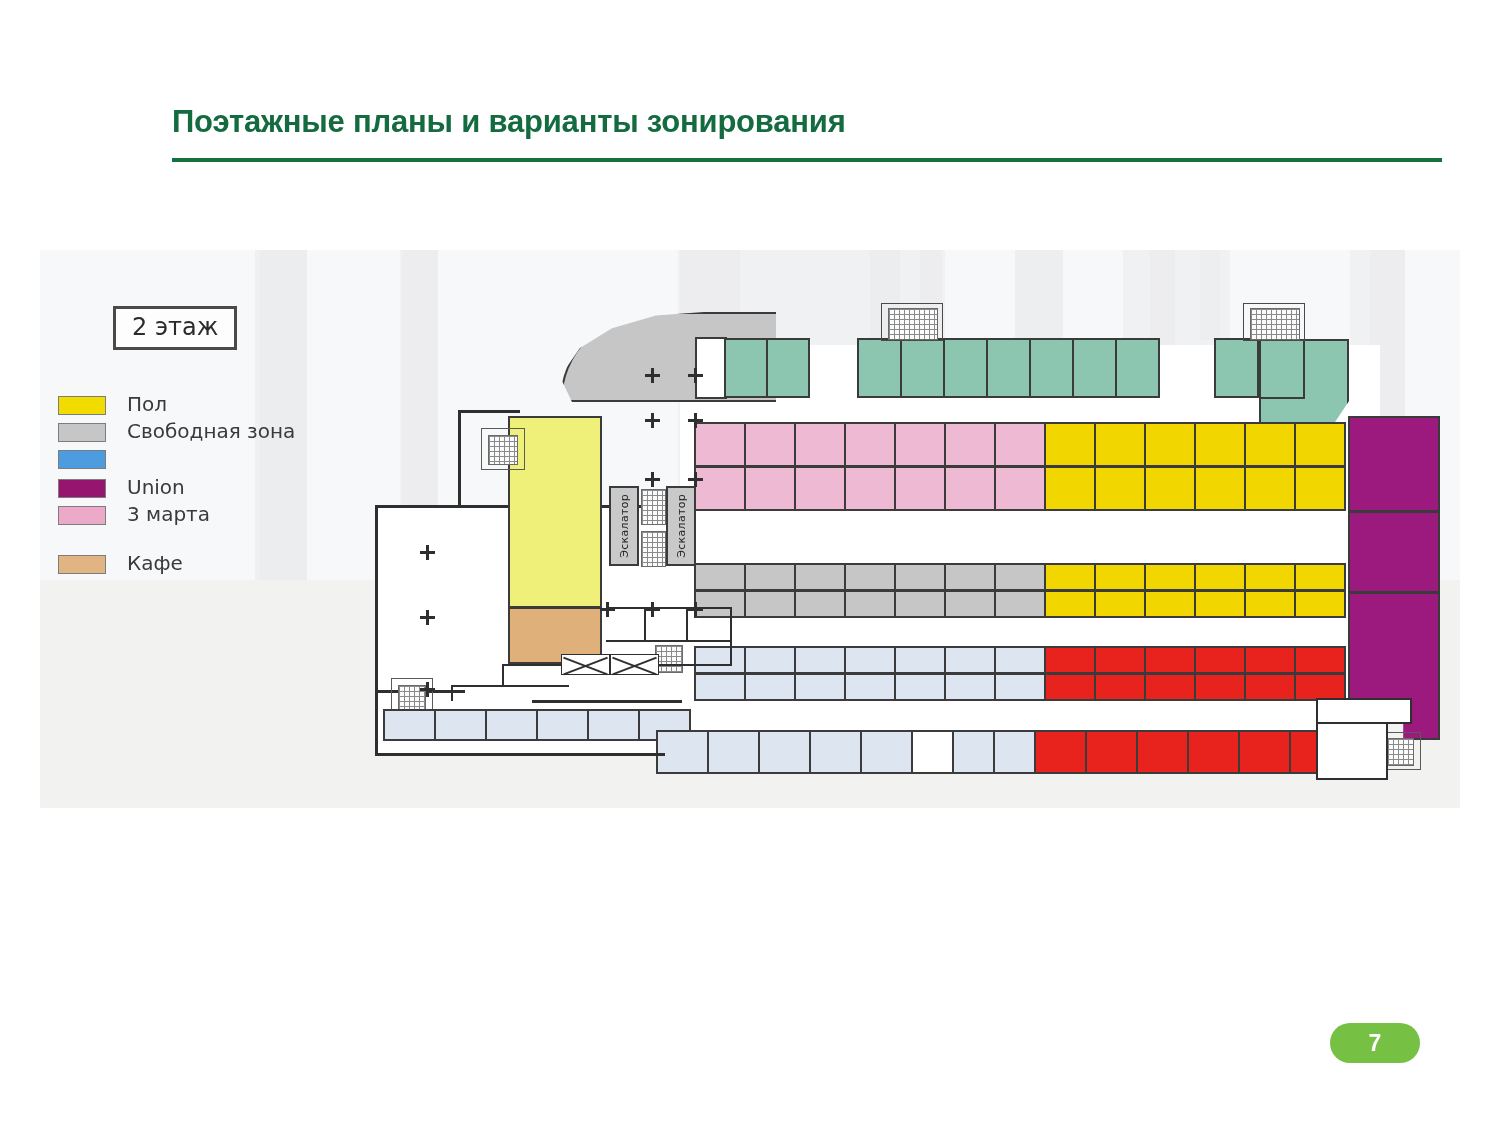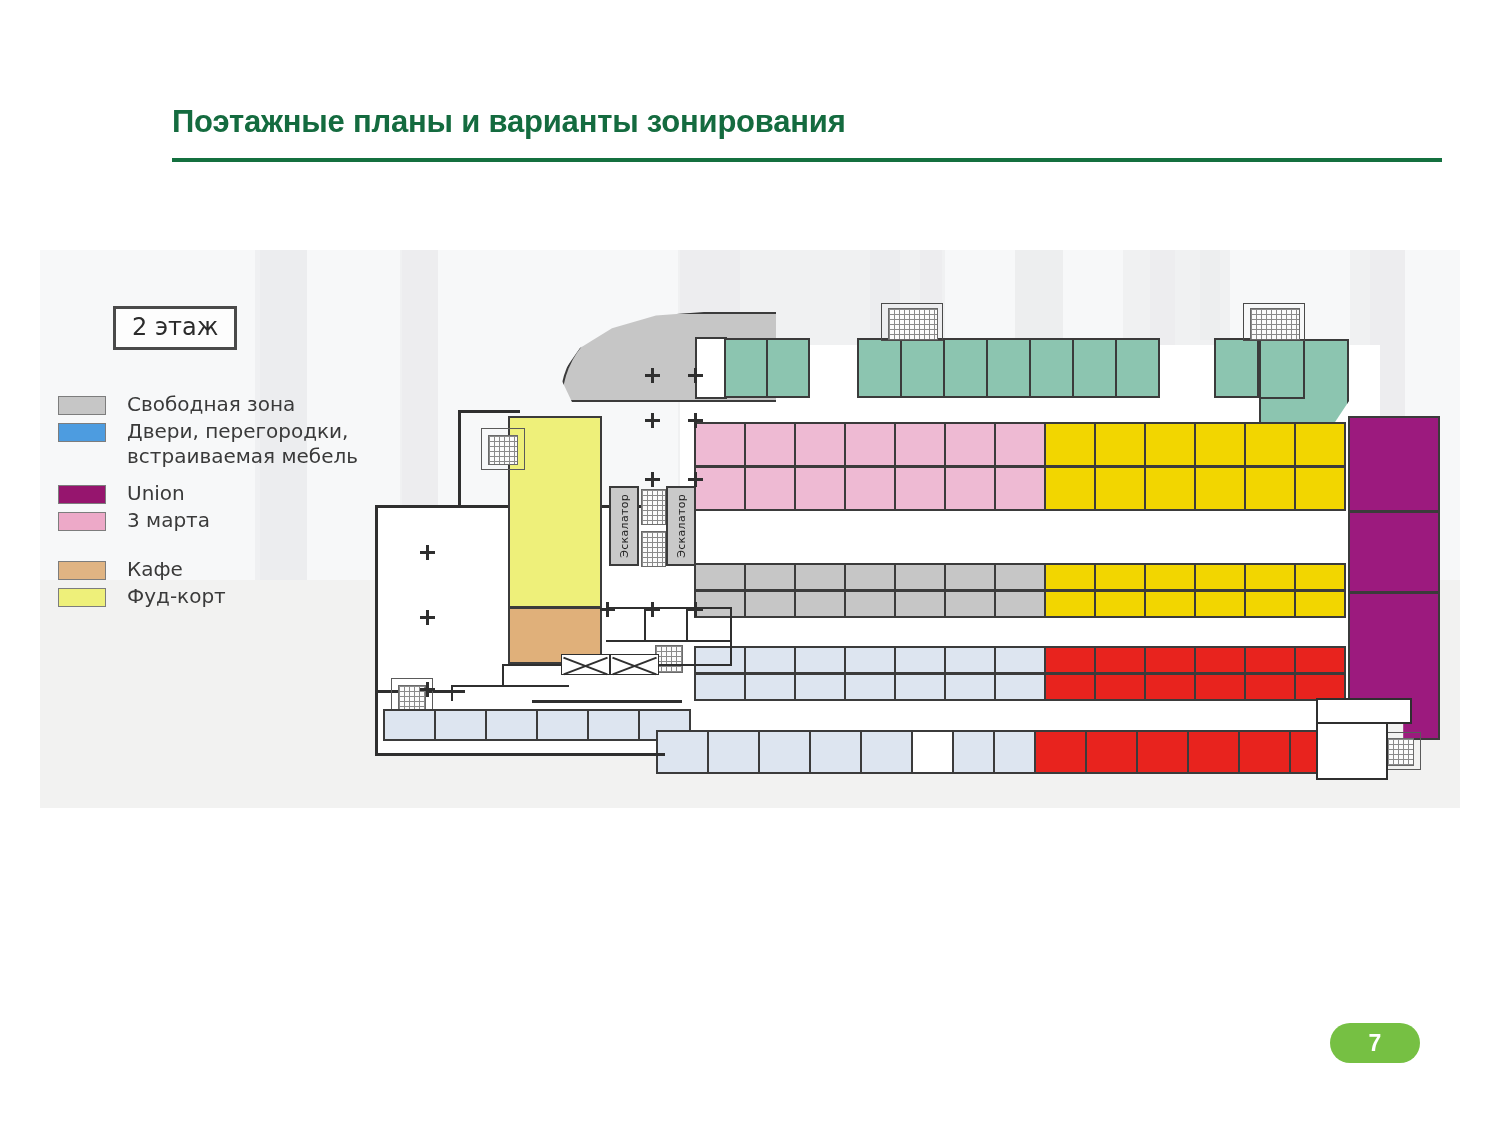--- a/index.html
+++ b/index.html
@@ -116,44 +116,42 @@
   <div class="wm" style="left:1160px;top:0;width:20px;height:90px;opacity:.45;"></div>
   <div class="wm2" style="left:1190px;top:0;width:120px;height:558px;"></div>
   <div class="wm" style="left:1330px;top:0;width:35px;height:180px;opacity:.5;"></div>
   <div class="wm2" style="left:1365px;top:0;width:55px;height:558px;"></div>
   <div class="wm" style="left:0;top:330px;width:1420px;height:228px;background:#f2f2f1;opacity:1;"></div>
 
   <div id="floor-badge">2 этаж</div>
 
   <div id="legend">
     <div class="lg-row">
+      <div class="lg-sw" style="background:#f2dc00"></div>
+      <div class="lg-tx">Пол</div>
+    </div>
+    <div class="lg-row">
       <div class="lg-sw" style="background:#c6c6c6"></div>
       <div class="lg-tx">Свободная зона</div>
     </div>
     <div class="lg-row">
       <div class="lg-sw" style="background:#4d9ce0"></div>
-      <div class="lg-tx">Двери, перегородки,
-встраиваемая мебель</div>
-    </div>
-    <div class="lg-row" style="margin-top:12px">
+    </div>
+    <div class="lg-row" style="margin-top:6px">
       <div class="lg-sw" style="background:#96156e"></div>
       <div class="lg-tx">Union</div>
     </div>
     <div class="lg-row">
       <div class="lg-sw" style="background:#eda9c8"></div>
       <div class="lg-tx">3 марта</div>
     </div>
     <div class="lg-gap"></div>
     <div class="lg-row">
       <div class="lg-sw" style="background:#e0b483"></div>
       <div class="lg-tx">Кафе</div>
-    </div>
-    <div class="lg-row">
-      <div class="lg-sw" style="background:#eef07a"></div>
-      <div class="lg-tx">Фуд-корт</div>
     </div>
   </div>
 
   <div id="plan">
 
     <div class="white-wall" style="left:640px;top:95px;width:700px;height:400px;"></div>
     <div class="white-wall" style="left:335px;top:255px;width:320px;height:250px;"></div>
 
     <div class="thinline" style="left:335px;top:255px;width:322px;height:2.5px;"></div>
     <div class="thinline" style="left:335px;top:255px;width:2.5px;height:250px;"></div>

